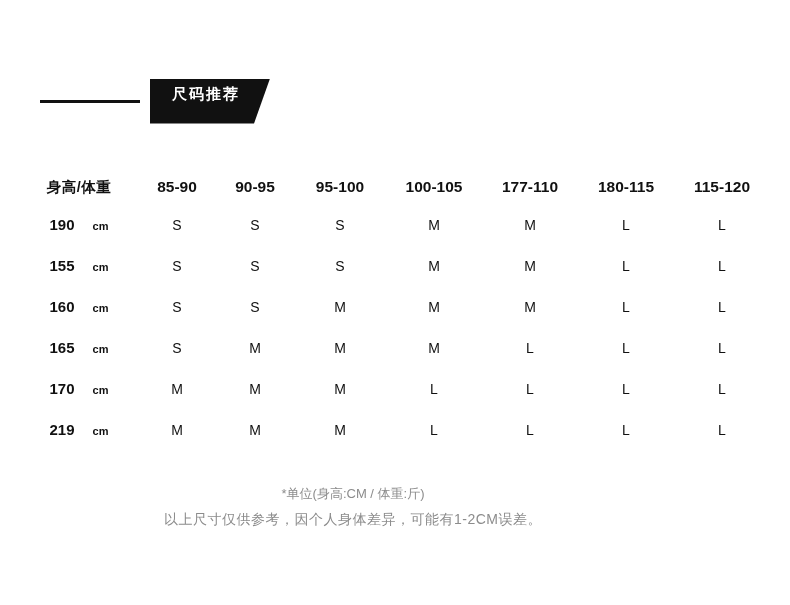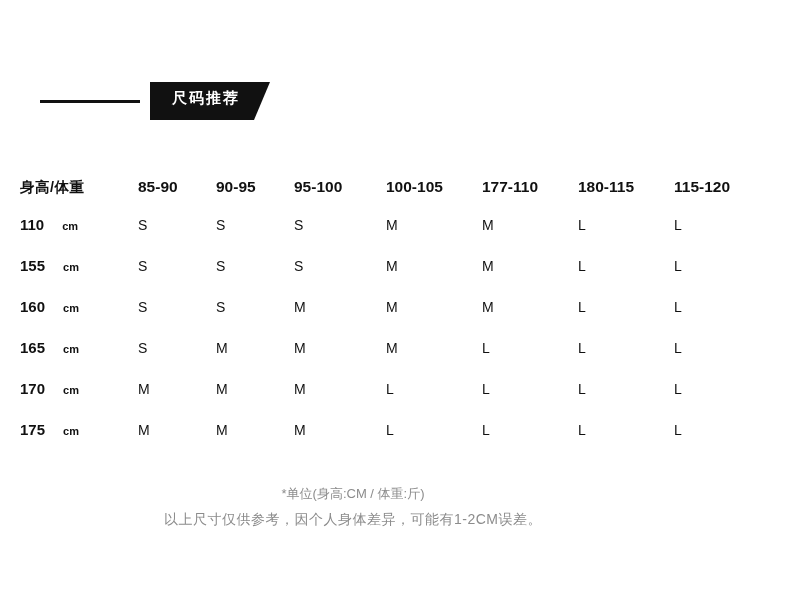--- a/index.html
+++ b/index.html
@@ -34,21 +34,21 @@
     height: 3px;
     background: #111111;
   }
   .header-tag {
     position: relative;
     margin-left: 10px;
     height: 30px;
     background: #111111;
     display: flex;
     align-items: center;
-    padding: 0 30px 8px 22px;
+    padding: 0 30px 15px 22px;
     
     clip-path: polygon(0 0, 100% 0, calc(100% - 16px) 100%, 0 100%);
   }
   .header-tag-text {
     color: #ffffff;
     font-size: 15px;
     font-weight: bold;
     letter-spacing: 2px;
     line-height: 1;
   }
@@ -62,21 +62,21 @@
   }
   table.size-table {
     border-collapse: collapse;
     width: 750px;
     margin: 0 20px;
     table-layout: fixed;
   }
   table.size-table th,
   table.size-table td {
     border: none;
-    text-align: left;
+    text-align: center;
     font-size: 15px;
     color: #111111;
     padding: 0;
   }
   table.size-table thead th {
     font-weight: bold;
     height: 34px;
     vertical-align: middle;
     font-size: 15.5px;
   }
@@ -162,21 +162,21 @@
           <th>90-95</th>
           <th>95-100</th>
           <th>100-105</th>
           <th>177-110</th>
           <th>180-115</th>
           <th>115-120</th>
         </tr>
       </thead>
       <tbody>
         <tr>
-          <td class="rowhead"><span>110</span><span class="cm">cm</span></td>
+          <td class="rowhead"><span>190</span><span class="cm">cm</span></td>
           <td>S</td>
           <td>S</td>
           <td>S</td>
           <td>M</td>
           <td>M</td>
           <td>L</td>
           <td>L</td>
         </tr>
         <tr>
           <td class="rowhead"><span>155</span><span class="cm">cm</span></td>
@@ -212,21 +212,21 @@
           <td class="rowhead"><span>170</span><span class="cm">cm</span></td>
           <td>M</td>
           <td>M</td>
           <td>M</td>
           <td>L</td>
           <td>L</td>
           <td>L</td>
           <td>L</td>
         </tr>
         <tr>
-          <td class="rowhead"><span>175</span><span class="cm">cm</span></td>
+          <td class="rowhead"><span>219</span><span class="cm">cm</span></td>
           <td>M</td>
           <td>M</td>
           <td>M</td>
           <td>L</td>
           <td>L</td>
           <td>L</td>
           <td>L</td>
         </tr>
       </tbody>
     </table>

